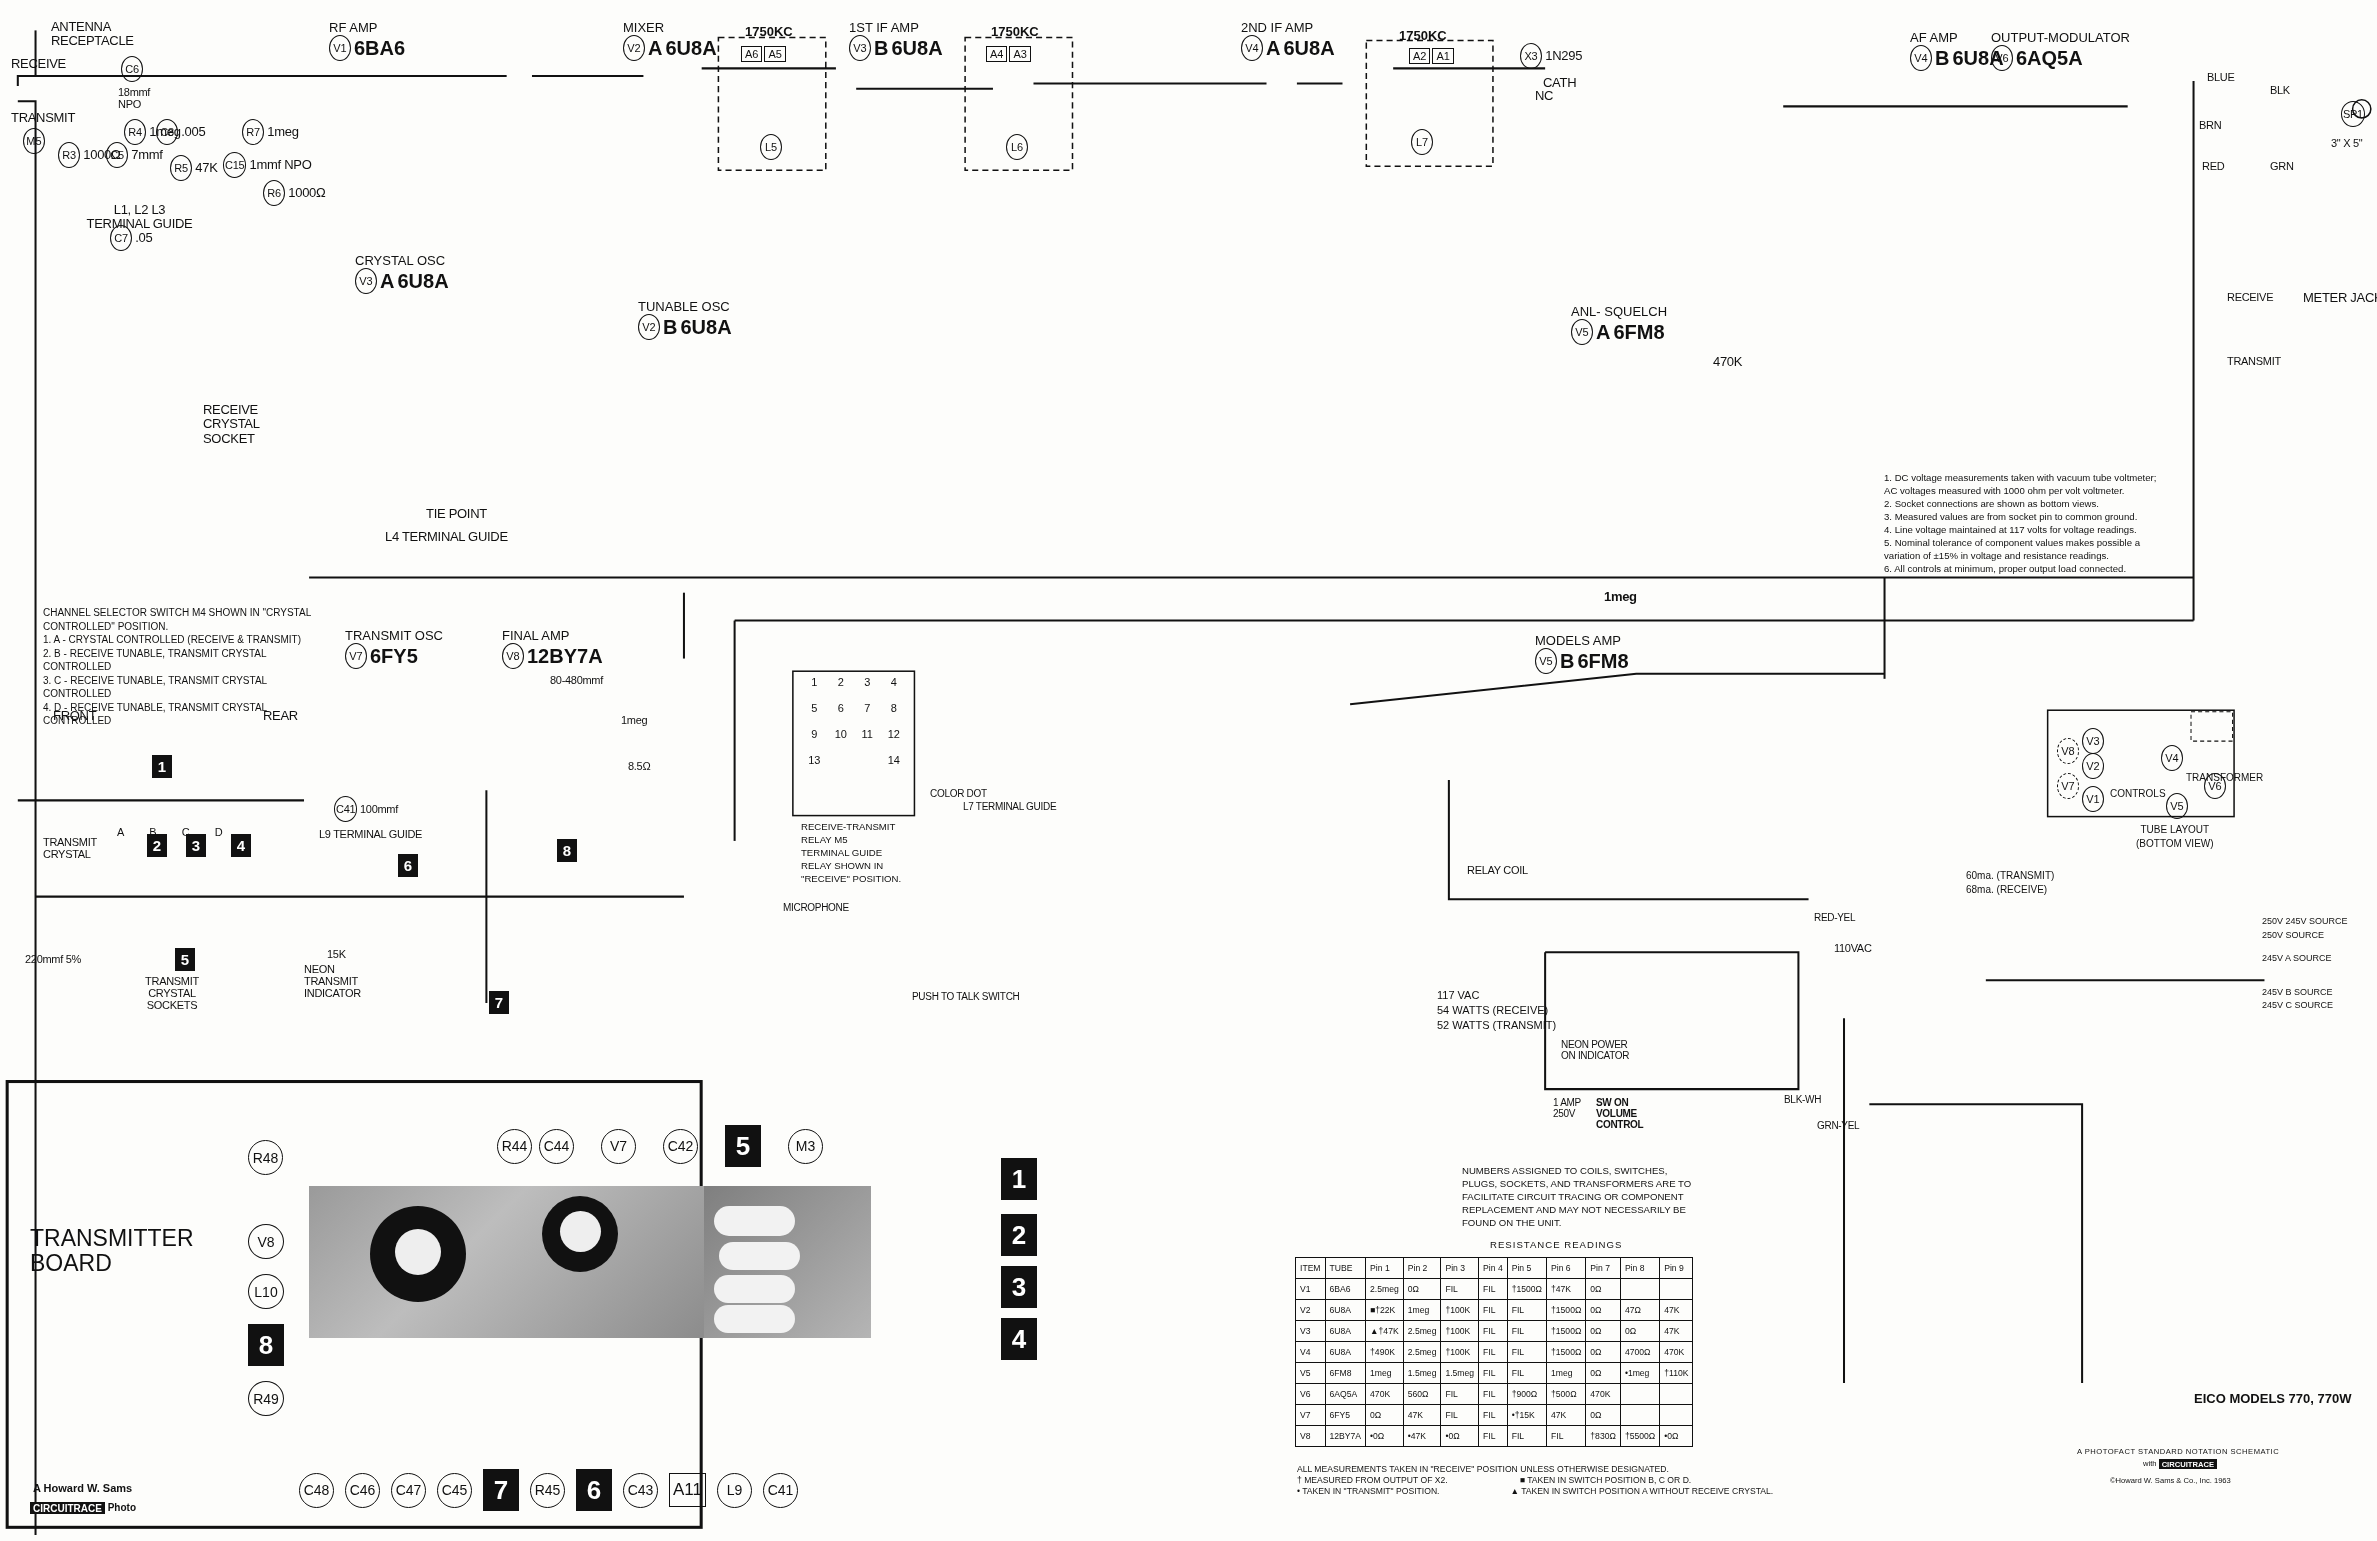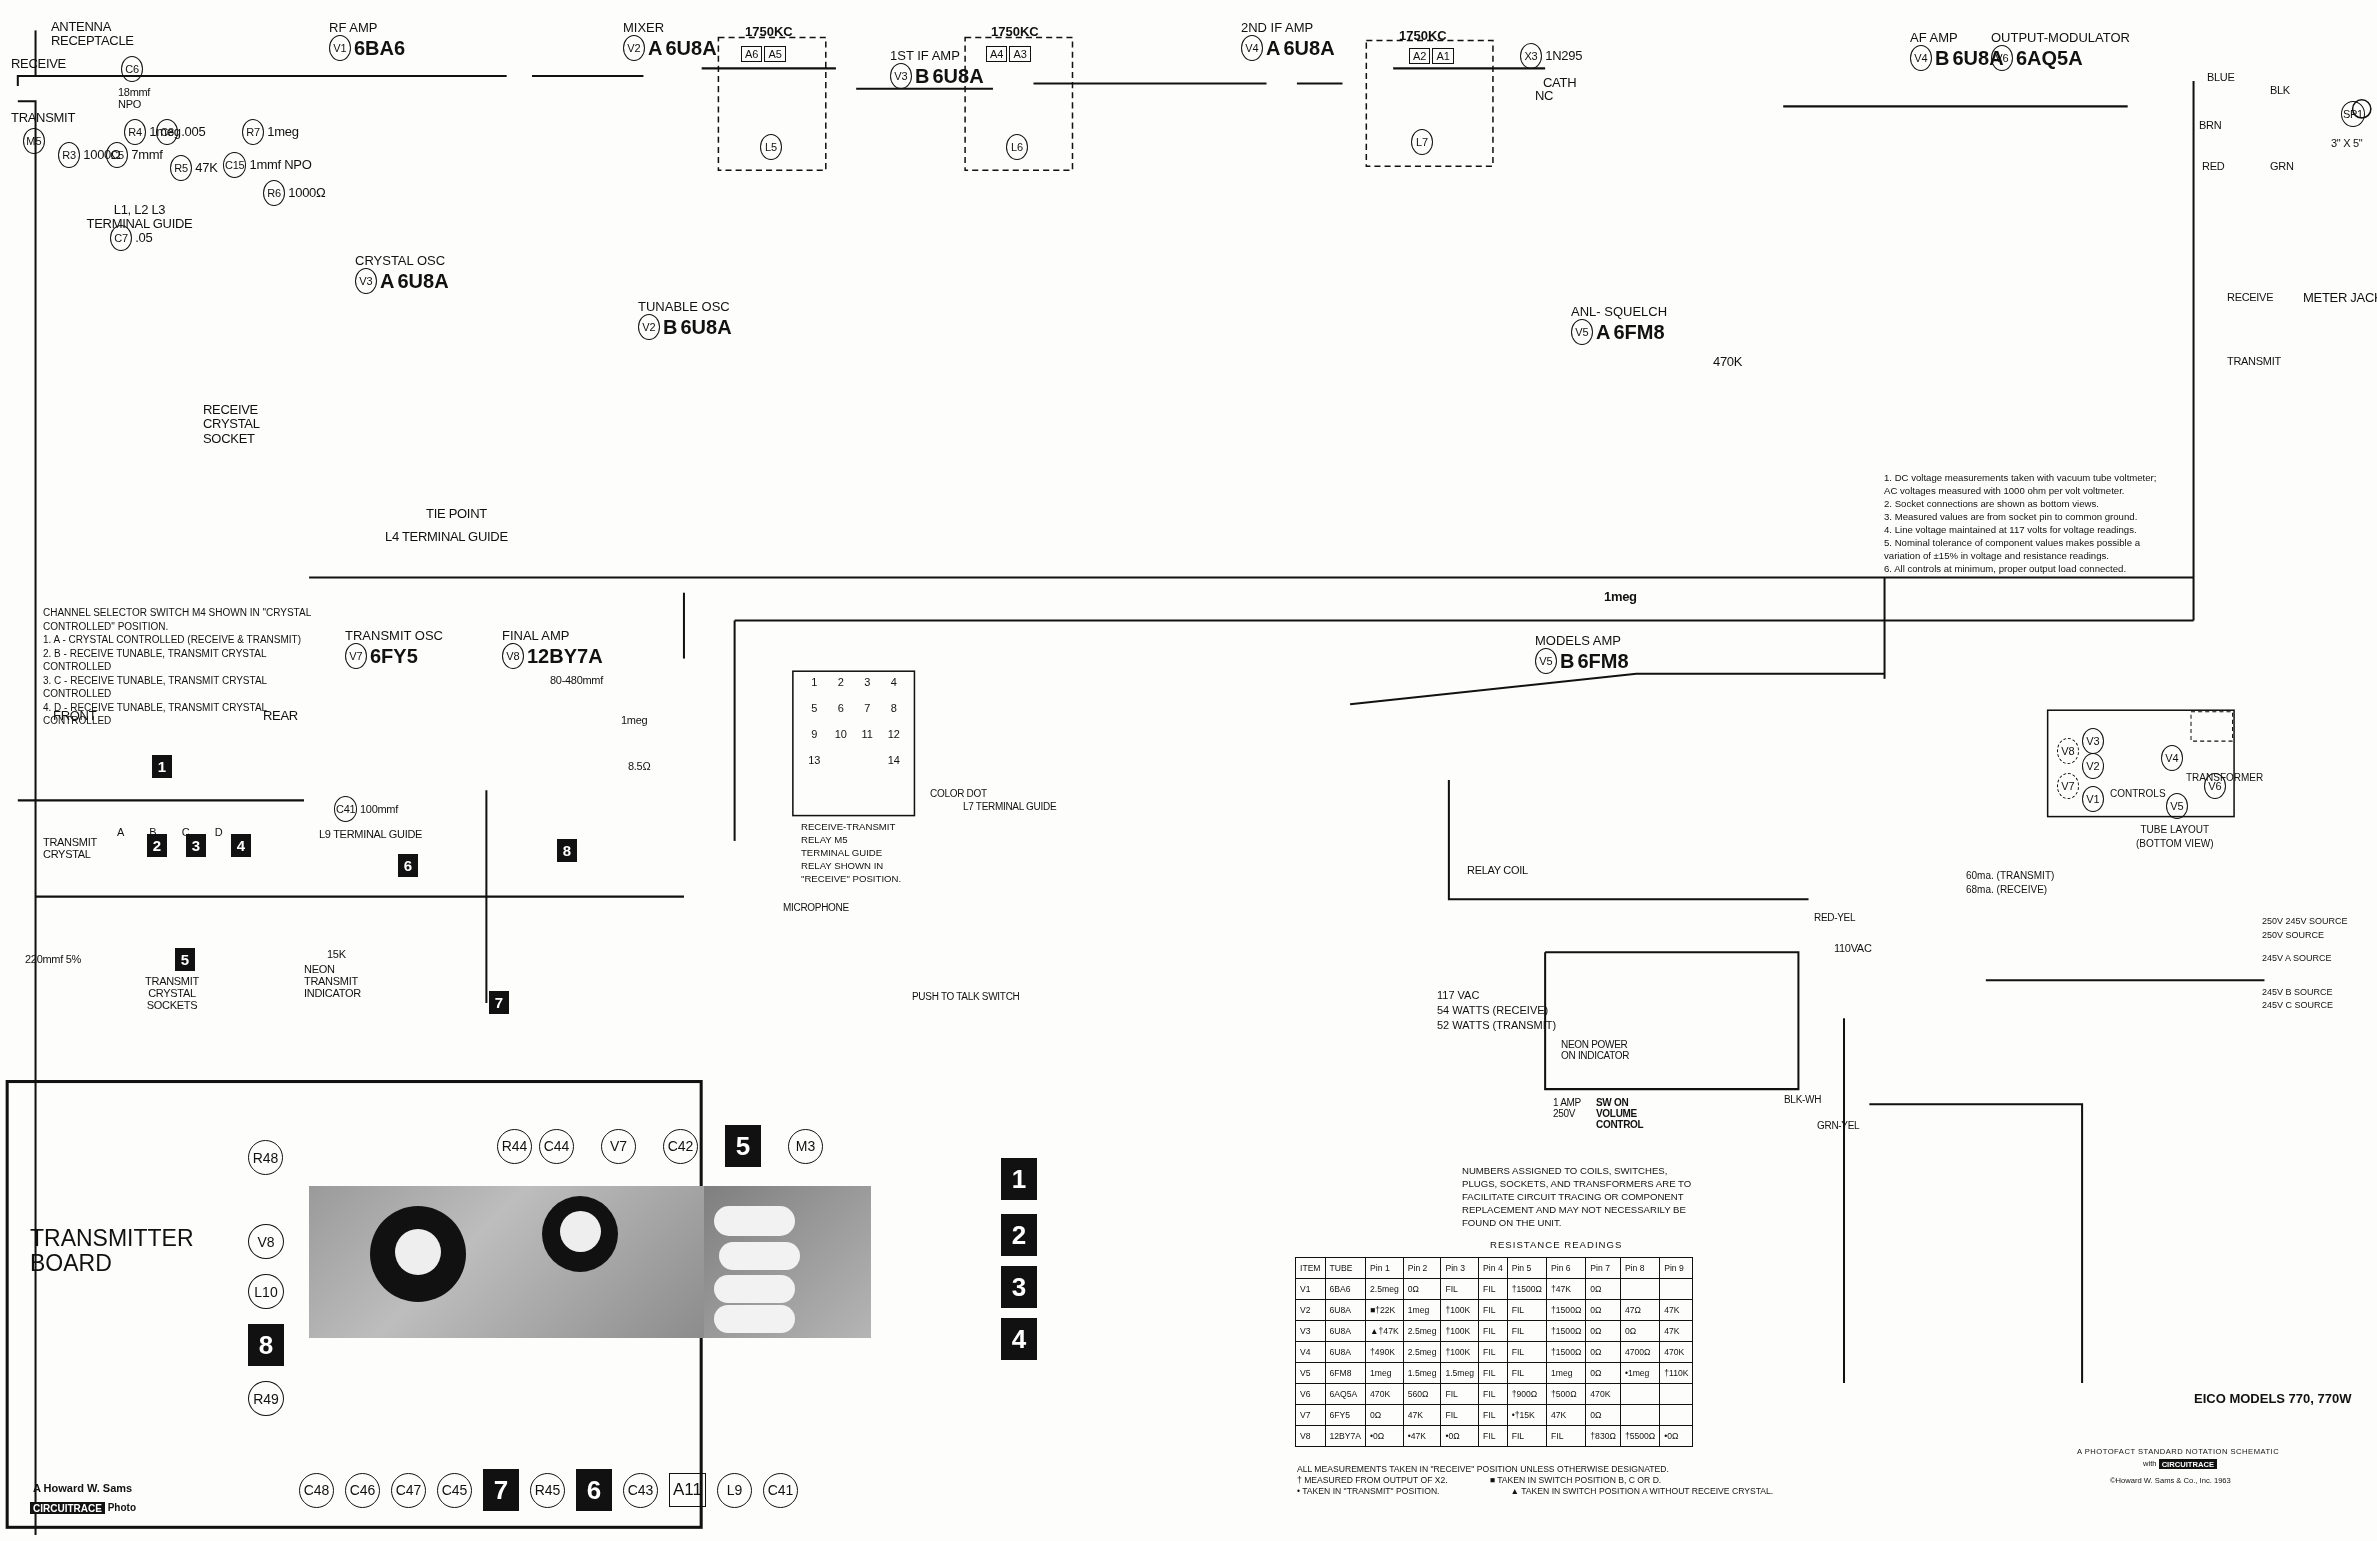--- a/index.html
+++ b/index.html
@@ -94,21 +94,21 @@
     </div>
 </div>
 <div class="abs" style="left:623px;top:20px;">
   <div class="stage-title">MIXER</div>
   <div class="tube">
       <span class="circ">V2</span>
       <span>A</span>
       <span>6U8A</span>
     </div>
 </div>
-<div class="abs" style="left:890px;top:20px;margin-top:28px;">
+<div class="abs" style="left:849px;top:20px;">
   <div class="stage-title">1ST IF AMP</div>
   <div class="tube">
       <span class="circ">V3</span>
       <span>B</span>
       <span>6U8A</span>
     </div>
 </div>
 <div class="abs" style="left:1241px;top:20px;">
   <div class="stage-title">2ND IF AMP</div>
   <div class="tube">
@@ -469,21 +469,21 @@
         <td>FIL</td>
         <td>FIL</td>
         <td>†830Ω</td>
         <td>†5500Ω</td>
         <td>•0Ω</td>
       </tr>
     </tbody>
 </table>
 <div class="abs notes" style="left:1297px;top:1464px;font-size:8.6px;line-height:1.3;">
   <div>ALL MEASUREMENTS TAKEN IN "RECEIVE" POSITION UNLESS OTHERWISE DESIGNATED.</div>
-  <div style="display:flex;gap:42px;">
+  <div style="display:flex;gap:72px;">
       <span>†   MEASURED FROM OUTPUT OF X2.</span>
       <span>■  TAKEN IN SWITCH POSITION B, C OR D.</span>
     </div>
   <div style="display:flex;gap:71px;">
       <span>•   TAKEN IN "TRANSMIT" POSITION.</span>
       <span>▲  TAKEN IN SWITCH POSITION A WITHOUT RECEIVE CRYSTAL.</span>
     </div>
 </div>
 
 <div class="abs eico" style="left:2194px;top:1391px;">EICO MODELS 770, 770W</div>

